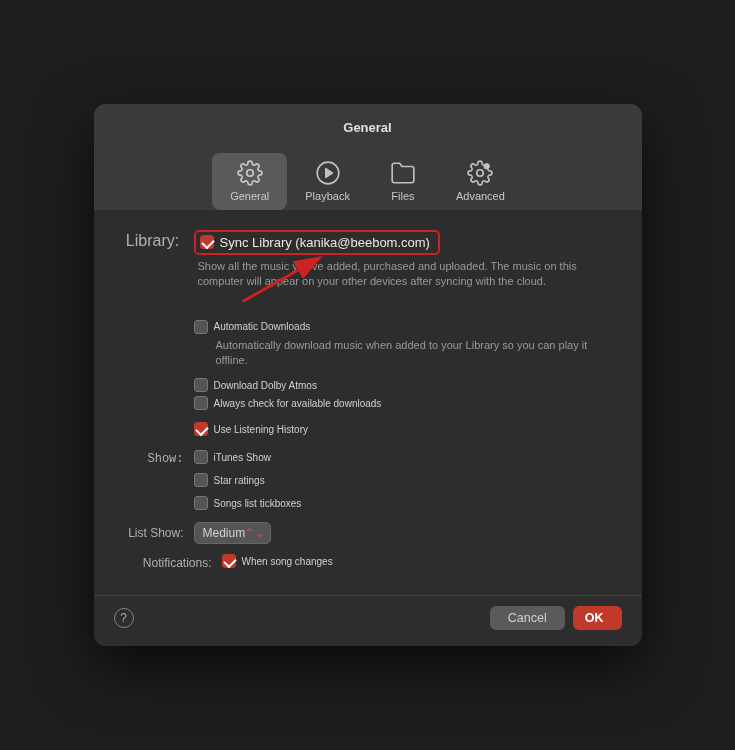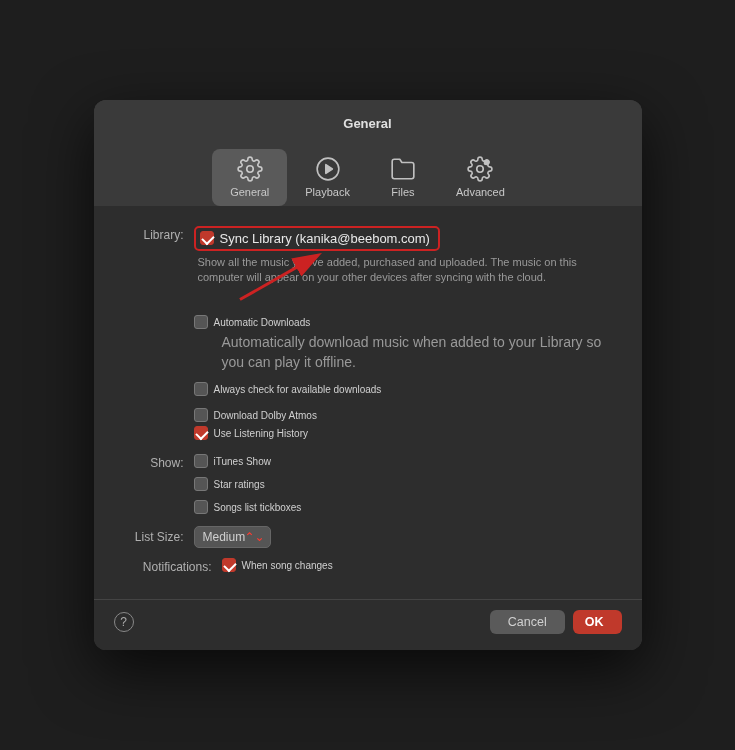--- a/index.html
+++ b/index.html
@@ -90,23 +90,23 @@
     }
 
     .section-row {
       display: flex;
       align-items: flex-start;
       margin-bottom: 10px;
     }
 
     .section-label {
       color: #b0b0b0;
-      font-size: 12px;
+      font-size: 16px;
       min-width: 72px;
-      text-align: right;
+      text-align: center;
       padding-right: 10px;
       padding-top: 2px;
     }
 
     .section-content {
       flex: 1;
     }
 
     
     .sync-library-box {
@@ -140,23 +140,23 @@
 
     .checkbox-row label {
       color: #d0d0d0;
       font-size: 10px;
       margin-left: 6px;
       cursor: pointer;
     }
 
     .sub-description {
       color: #999;
-      font-size: 14px;
+      font-size: 11px;
       line-height: 1.4;
-      margin-left: 28px;
+      margin-left: 22px;
       margin-bottom: 10px;
     }
 
     
     .cb {
       appearance: none;
       -webkit-appearance: none;
       width: 14px;
       height: 14px;
       background: #555;
@@ -191,20 +191,21 @@
       margin-bottom: 8px;
     }
 
     .show-label {
       color: #b0b0b0;
       font-size: 12px;
       min-width: 72px;
       text-align: right;
       padding-right: 10px;
       padding-top: 2px;
+      font-family: Liberation Mono, monospace;
     }
 
     .show-options {
       display: flex;
       flex-direction: column;
       gap: 5px;
     }
 
     .list-size-row {
       display: flex;
@@ -399,28 +400,28 @@
 
       <div class="section-row">
         <div class="section-label"></div>
         <div class="section-content">
           <div class="checkbox-row">
             <input type="checkbox" class="cb" style="">
             <label>Automatic Downloads</label>
           </div>
           <div class="sub-description">Automatically download music when added to your Library so you can play it offline.</div>
 
+          <div class="checkbox-row">
+            <input type="checkbox" class="cb" style="">
+            <label>Download Dolby Atmos</label>
+          </div>
+
           <div class="checkbox-row" style="margin-bottom:12px;">
             <input type="checkbox" class="cb" style="">
             <label>Always check for available downloads</label>
-          </div>
-
-          <div class="checkbox-row">
-            <input type="checkbox" class="cb" style="">
-            <label>Download Dolby Atmos</label>
           </div>
 
           <div class="checkbox-row">
             <input type="checkbox" class="cb" checked="" style="">
             <label>Use Listening History</label>
           </div>
         </div>
       </div>
 
       <div class="show-row">
@@ -435,21 +436,21 @@
             <label>Star ratings</label>
           </div>
           <div class="checkbox-row">
             <input type="checkbox" class="cb" style="">
             <label>Songs list tickboxes</label>
           </div>
         </div>
       </div>
 
       <div class="list-size-row">
-        <div class="list-size-label">List Size:</div>
+        <div class="list-size-label">List Show:</div>
         <div class="select-wrapper">
           <select>
             <option>Small</option>
             <option selected="">Medium</option>
             <option>Large</option>
           </select>
           <span class="select-arrow">⌃⌄</span>
         </div>
       </div>
 

